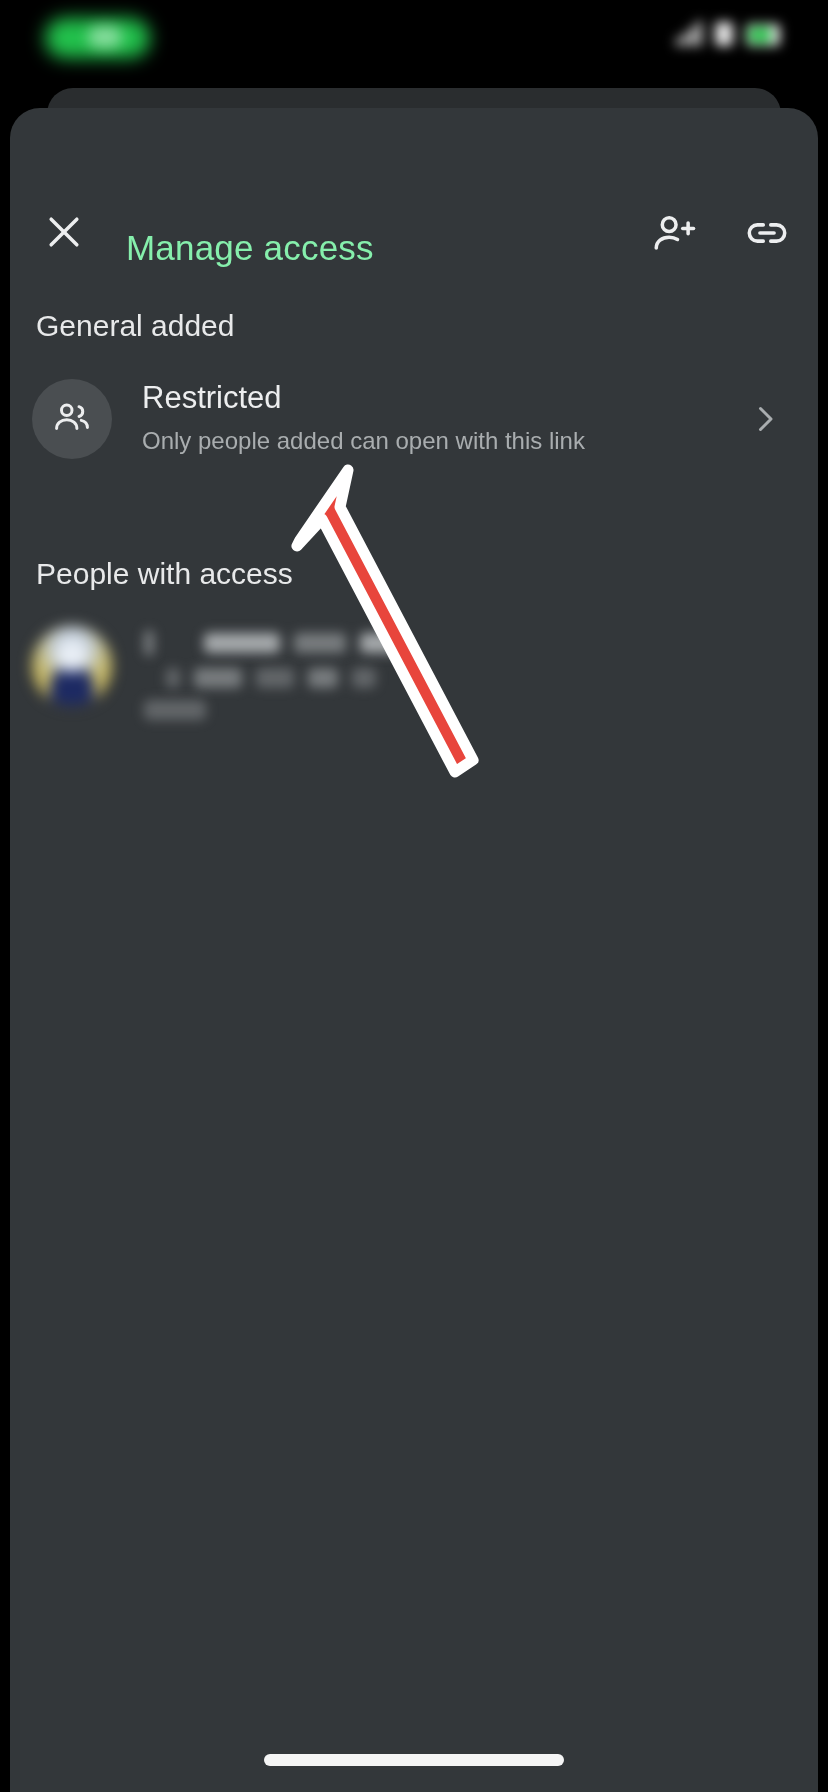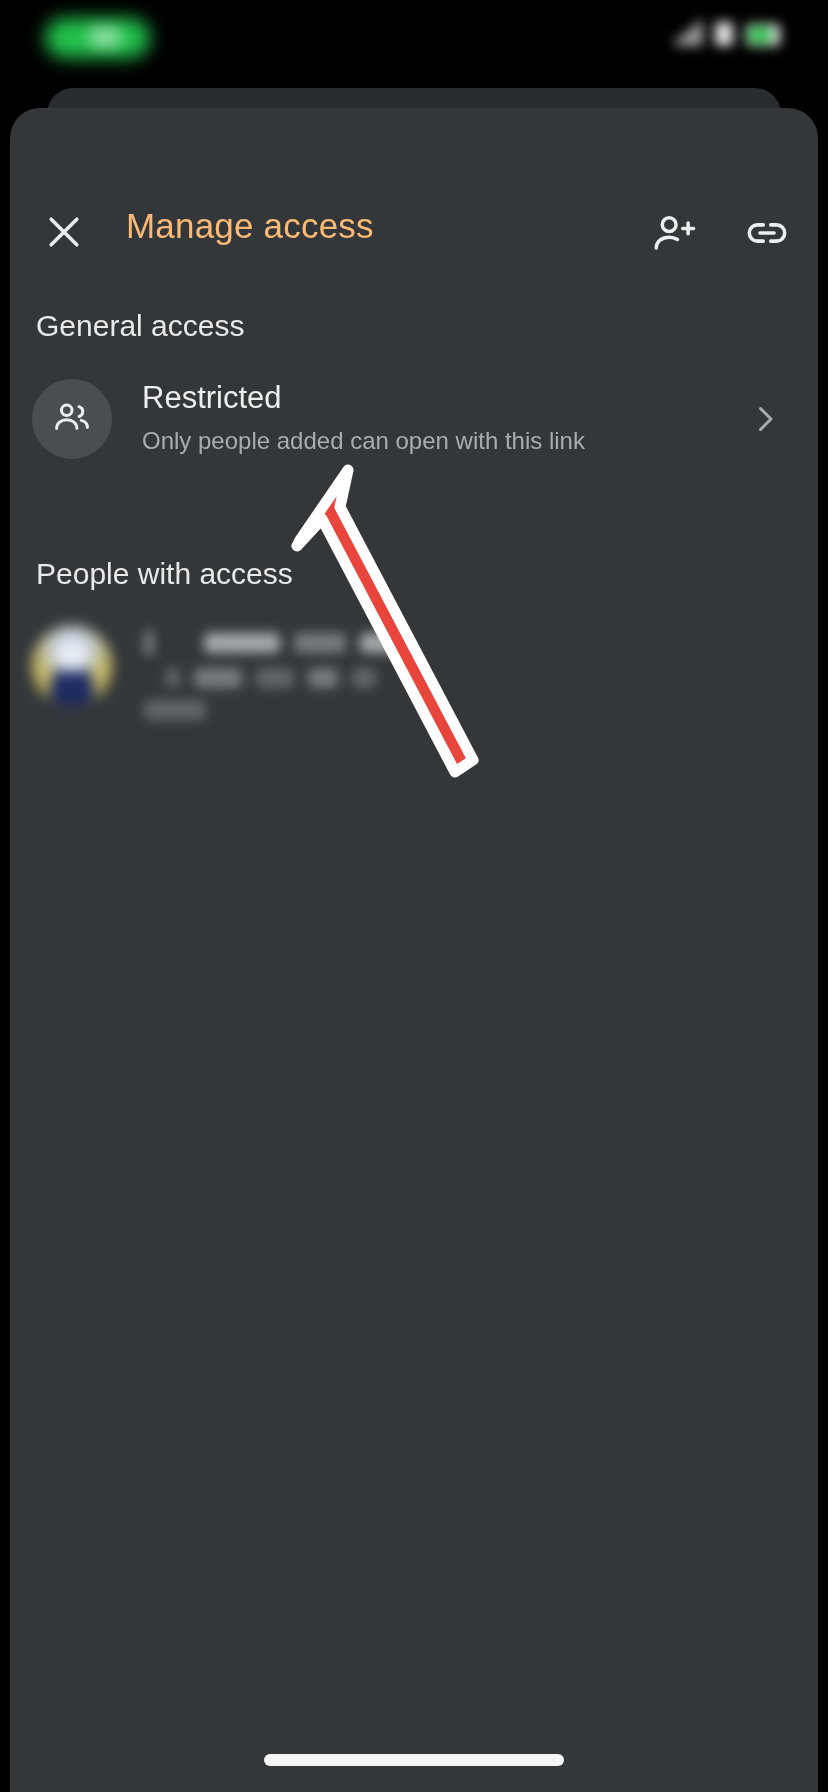--- a/index.html
+++ b/index.html
@@ -134,23 +134,23 @@
     width: 56px;
     height: 56px;
     display: flex;
     align-items: center;
     justify-content: center;
   }
   .close-btn svg { display: block; }
   .header-title {
     position: absolute;
     left: 116px;
-    top: 92px;
+    top: 114px;
     font-size: 35px;
-    color: #fdba74;
+    color: #86efac;
     letter-spacing: 0.2px;
     line-height: 52px;
     white-space: nowrap;
   }
   .header-actions {
     position: absolute;
     right: 22px;
     top: 96px;
     display: flex;
     align-items: center;
@@ -361,21 +361,21 @@
               <path d="M13.8 8.1h2.8a3.9 3.9 0 0 1 0 7.8h-2.8"></path>
               <line x1="8.6" y1="12" x2="15.4" y2="12"></line>
             </svg>
           </span>
         </div>
 
       </div>
     </div>
 
     <div class="section-general">
-      <div class="section-title">General access</div>
+      <div class="section-title">General added</div>
 
       <div class="access-row">
         <div class="access-avatar">
           <span>
             <svg width="42" height="42" viewBox="0 0 24 24" fill="none" stroke="#EDEEEF" stroke-width="1.7" stroke-linecap="round" stroke-linejoin="round">
               <circle cx="9" cy="8.2" r="3"></circle>
               <path d="M3.2 18.6c0-3.1 2.6-5 5.8-5s5.8 1.9 5.8 5"></path>
               <path d="M16 6.1a2.9 2.9 0 0 1 0 5.6"></path>
               <path d="M17.3 13.9c2.1.5 3.5 1.9 3.5 4.1"></path>
             </svg>

